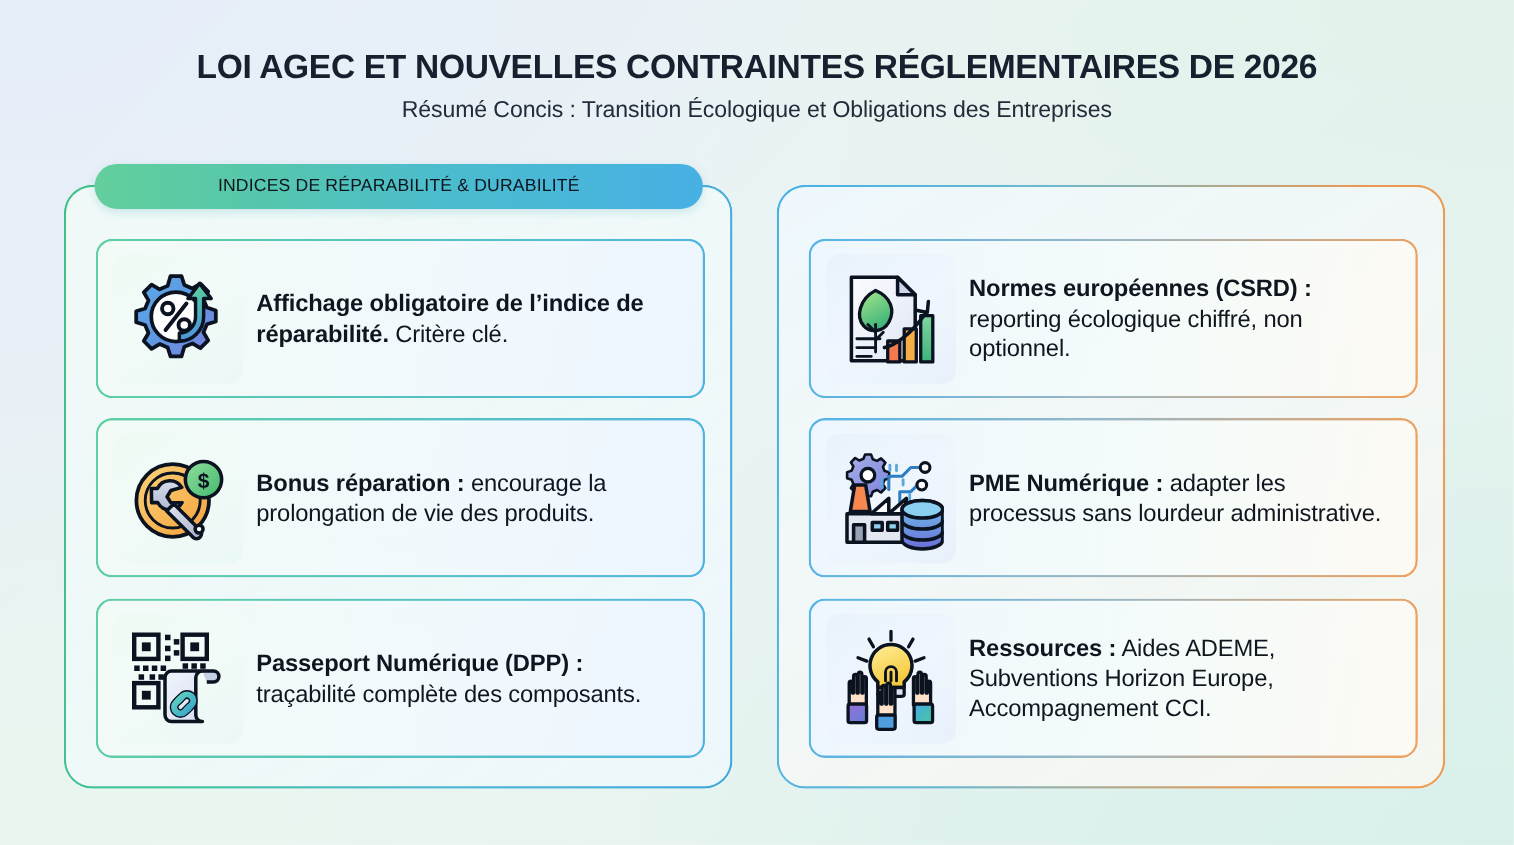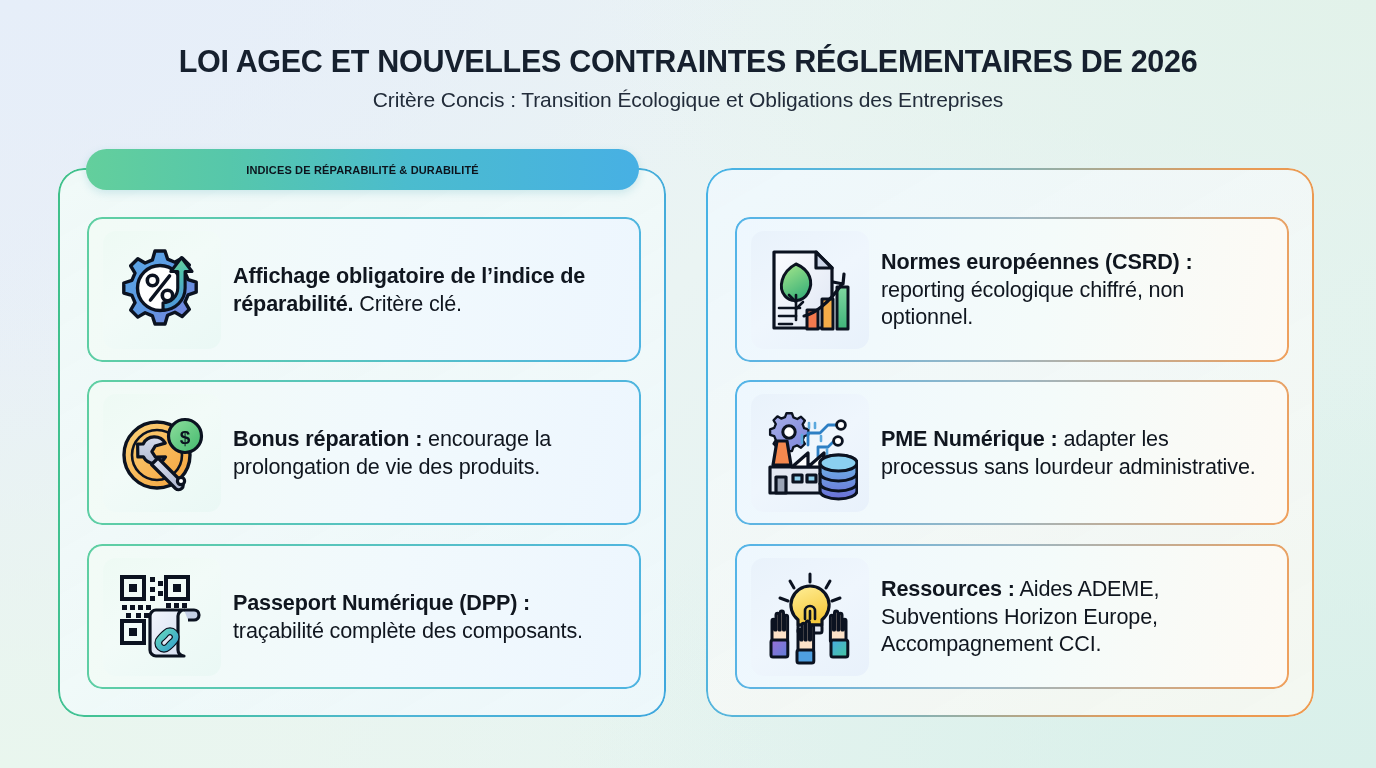--- a/index.html
+++ b/index.html
@@ -81,22 +81,22 @@
 
   
   .pill {
     position: absolute;
     top: 149px;
     height: 41px;
     border-radius: 21px;
     display: flex;
     align-items: center;
     justify-content: center;
-    font-size: 11px;
-    font-weight: bold;
+    font-size: 16px;
+    font-weight: normal;
     letter-spacing: 0.15px;
     color: #0c141d;
     white-space: nowrap;
     z-index: 4;
   }
   .pill-left {
     left: 86px;
     width: 553px;
     background: linear-gradient(90deg, #63cf9c 0%, #56c7ab 26%, #4bbcce 58%, #47b0e4 100%);
     box-shadow: 0 3px 9px rgba(70,170,180,.22);
@@ -165,21 +165,21 @@
   .card-text b { font-weight: bold; }
   .card-text .reg { font-weight: 400; }
 </style>
 </head>
 <body>
 
 <div id="stage">
 
   <div class="header">
     <div class="title">LOI AGEC ET NOUVELLES CONTRAINTES RÉGLEMENTAIRES DE 2026</div>
-    <div class="subtitle">Critère Concis : Transition Écologique et Obligations des Entreprises</div>
+    <div class="subtitle">Résumé Concis : Transition Écologique et Obligations des Entreprises</div>
   </div>
 
   <div class="panel panel-left"></div>
   <div class="pill pill-left">INDICES DE RÉPARABILITÉ &amp; DURABILITÉ</div>
 
   <div class="col-left">
 
     <div class="card card-1">
       <div class="icon-tile">
         <svg width="96" height="96" viewBox="0 0 96 96">

